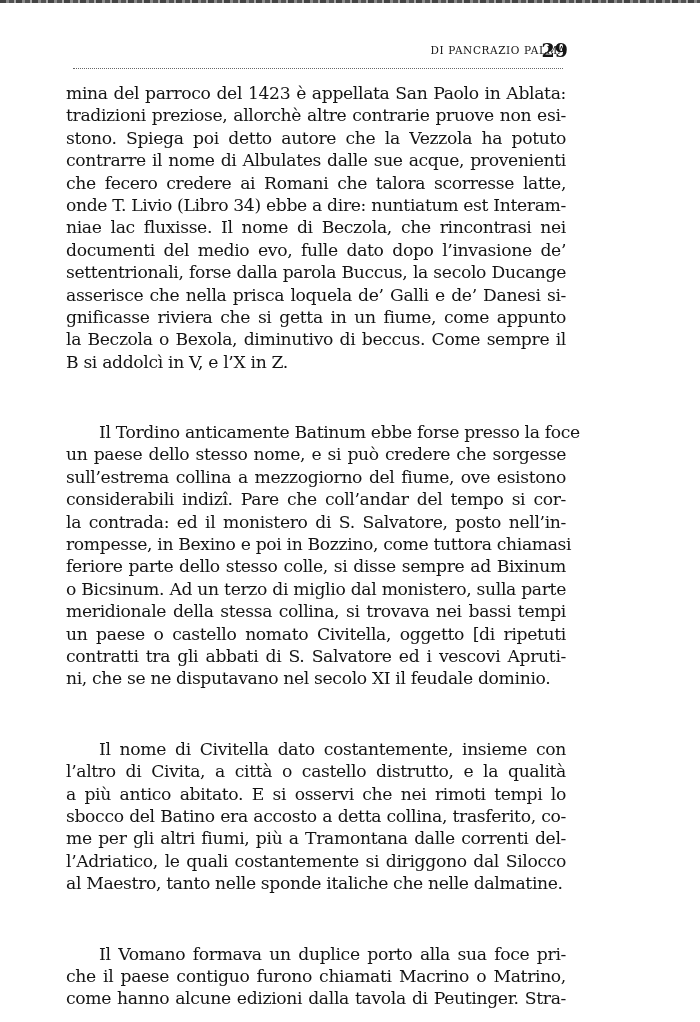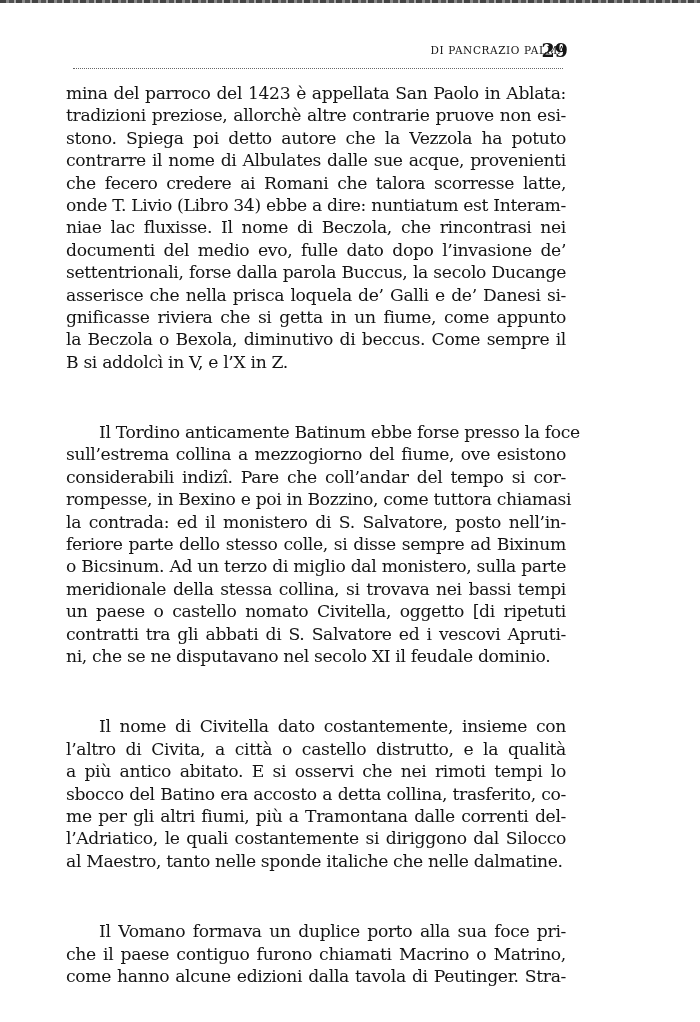--- a/index.html
+++ b/index.html
@@ -40,24 +40,25 @@
     <div class="line"><span>che fecero credere ai Romani che talora scorresse latte,</span></div>
     <div class="line"><span>onde T. Livio (Libro 34) ebbe a dire: </span><span class="it">nuntiatum est Interam-</span></div>
     <div class="line"><span class="it">niae lac fluxisse.</span><span> Il nome di </span><span class="it">Beczola,</span><span> che rincontrasi nei</span></div>
     <div class="line"><span>documenti del medio evo, fulle dato dopo l’invasione de’</span></div>
     <div class="line"><span>settentrionali, forse dalla parola </span><span class="it">Buccus</span><span>, la secolo </span><span class="it">Ducange</span></div>
     <div class="line"><span>asserisce che nella prisca loquela de’ Galli e de’ Danesi si-</span></div>
     <div class="line"><span>gnificasse </span><span class="it">riviera</span><span> che si getta in un fiume, come appunto</span></div>
     <div class="line"><span>la </span><span class="it">Beczola</span><span> o </span><span class="it">Bexola,</span><span> diminutivo di </span><span class="it">beccus</span><span>. Come sempre il</span></div>
     <div class="line last"><span class="it">B</span><span> si addolcì in </span><span class="it">V</span><span>, e l’</span><span class="it">X</span><span> in </span><span class="it">Z</span><span>.</span></div>
     <div class="line indent"><span>Il Tordino anticamente </span><span class="it">Batinum</span><span> ebbe forse presso la foce</span></div>
+    <div class="line"><span>un paese dello stesso nome, e si può credere che sorgesse</span></div>
     <div class="line"><span>sull’estrema collina a mezzogiorno del fiume, ove esistono</span></div>
     <div class="line"><span>considerabili indizî. Pare che coll’andar del tempo si cor-</span></div>
+    <div class="line"><span>la contrada: ed il monistero di S. Salvatore, posto nell’in-</span></div>
     <div class="line"><span>rompesse, in </span><span class="it">Bexino</span><span> e poi in </span><span class="it">Bozzino,</span><span> come tuttora chiamasi</span></div>
-    <div class="line"><span>la contrada: ed il monistero di S. Salvatore, posto nell’in-</span></div>
     <div class="line"><span>feriore parte dello stesso colle, si disse sempre ad </span><span class="it">Bixinum</span></div>
     <div class="line"><span>o </span><span class="it">Bicsinum.</span><span> Ad un terzo di miglio dal monistero, sulla parte</span></div>
     <div class="line"><span>meridionale della stessa collina, si trovava nei bassi tempi</span></div>
     <div class="line"><span>un paese o castello nomato Civitella, oggetto [di ripetuti</span></div>
     <div class="line"><span>contratti tra gli abbati di S. Salvatore ed i vescovi Apruti-</span></div>
     <div class="line last"><span>ni, che se ne disputavano nel secolo XI il feudale dominio.</span></div>
     <div class="line indent"><span>Il nome di Civitella dato costantemente, insieme con</span></div>
     <div class="line"><span>l’altro di Civita, a città o castello distrutto, e la qualità</span></div>
     <div class="line"><span>a più antico abitato. E si osservi che nei rimoti tempi lo</span></div>
     <div class="line"><span>sbocco del Batino era accosto a detta collina, trasferito, co-</span></div>

